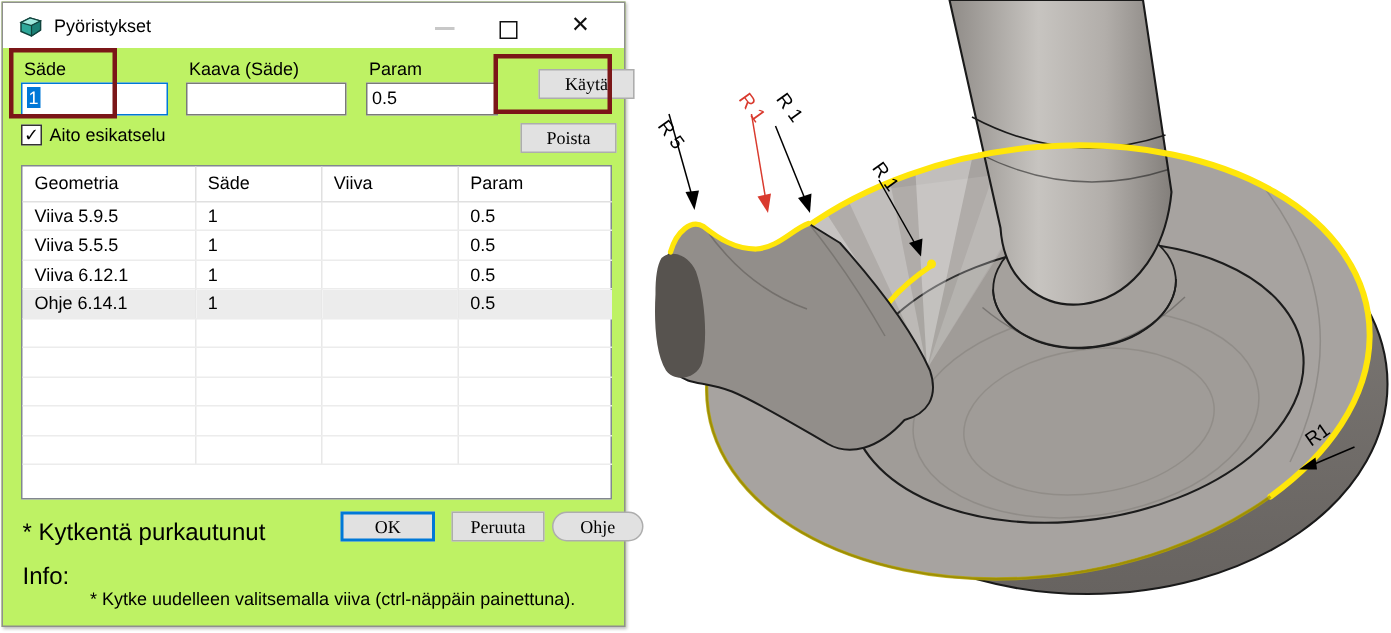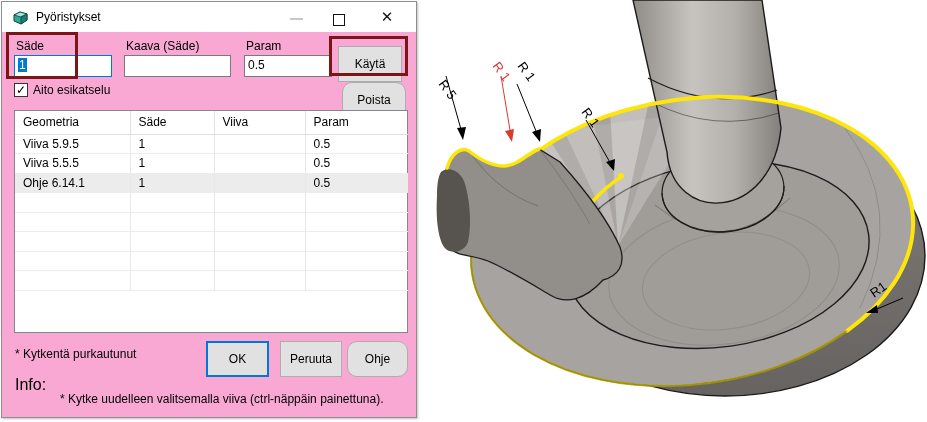--- a/index.html
+++ b/index.html
@@ -1,49 +1,49 @@
 <!DOCTYPE html>
 <html><head>
 <meta charset="utf-8">
 <style>
   * { margin:0; padding:0; box-sizing:border-box; }
   html,body { width:927px; height:422px; background:#ffffff; font-family:"Liberation Sans", sans-serif; overflow:hidden; }
   #stage { position:relative; width:927px; height:422px; background:#ffffff; }
 
   
   .dialog { position:absolute; left:1px; top:1px; width:416px; height:417px;
-            background:#f9a8d4; border:1px solid #8f8f8f; box-shadow:1px 1px 2px rgba(0,0,0,.25); }
+            background:#bef264; border:1px solid #8f8f8f; box-shadow:1px 1px 2px rgba(0,0,0,.25); }
   .titlebar { position:absolute; left:0; top:0; width:100%; height:30px; background:#ffffff; }
   .title-icon { position:absolute; left:10px; top:7px; width:17px; height:17px; }
   .title-text { position:absolute; left:34px; top:8px; font-size:12px; color:#000; }
   .btn-min  { position:absolute; left:288px; top:16px; width:13px; height:2px; background:#c8c8c8; }
   .btn-max  { position:absolute; left:331px; top:12px; width:12px; height:12px; border:1.4px solid #111; background:#fff; }
   .btn-close{ position:absolute; left:376px; top:6px; width:18px; height:18px; font-size:15px; color:#111; text-align:center; line-height:18px; }
 
   .fld-label { position:absolute; font-size:12px; color:#000; }
   .txtinput { position:absolute; height:22px; background:#fff; border:1px solid #7a7a7a; font-size:12px; padding:2px 3px; color:#000; }
   .focused { border:1px solid #0078d7; }
   .sel-text { background:#0078d7; color:#fff; padding:0 1px; }
 
-  .pushbtn { position:absolute; height:36px; background:#e1e1e1; border:1px solid #adadad; font-size:12px; color:#000;
-             text-align:center; font-family:Liberation Sans, sans-serif; display:flex; align-items:center; justify-content:center; }
+  .pushbtn { position:absolute; height:20px; background:#e1e1e1; border:1px solid #adadad; font-size:12px; color:#000;
+             text-align:center; font-family:Liberation Serif, serif; display:flex; align-items:center; justify-content:center;margin-left:21px; }
   .default-btn { border:2px solid #0078d7; }
 
   .chkbox { position:absolute; left:12px; top:81px; width:14px; height:14px; background:#fff; border:1px solid #333;
             font-size:12px; line-height:12px; text-align:center; color:#000; }
   .chklabel { position:absolute; left:31px; top:81px; font-size:12px; }
 
   .grid { position:absolute; left:12px; top:108px; width:394px; height:223px; background:#fff; border:1px solid #828790; }
   table.listview { width:100%; border-collapse:collapse; table-layout:fixed; font-size:12px; }
   table.listview th { font-weight:normal; text-align:left; height:23px; padding:0 0 0 8px; border-right:1px solid #e0e0e0; border-bottom:1px solid #e0e0e0; }
   table.listview td { height:19.5px; padding:0 0 0 8px; border-right:1px solid #e8e8e8; border-bottom:1px solid #ececec; overflow:hidden; white-space:nowrap; }
   table.listview th:last-child, table.listview td:last-child { border-right:none; }
   tr.selected td { background:#ececec; }
 
-  .footnote { position:absolute; left:13px; top:345px; font-size:12px; }
+  .footnote { position:absolute; left:13px; top:345px; font-size:16px; }
   .info-label { position:absolute; left:13px; top:374px; font-size:16px; }
   .info-line1 { position:absolute; left:49px; top:374px; font-size:12px; }
   .info-line2 { position:absolute; left:58px; top:390px; font-size:12px; }
 
   
   .annot { position:absolute; border:3px solid #7b1618; background:transparent; z-index:50; pointer-events:none; }
   .annot-sade  { left:6px;  top:32px; width:72px; height:47px; }
   .annot-kayta { left:329px; top:36px; width:79px; height:40px; }
 
   
@@ -77,21 +77,21 @@
       <span class="sel-text">1</span>
     </div>
     <div class="txtinput" style="left:122px; top:53px; width:107px;">
       <span></span>
     </div>
     <div class="txtinput" style="left:242px; top:53px; width:88px;">
       <span>0.5</span>
     </div>
 
     <div class="pushbtn" style="left:336px; top:44px; width:64px;">Käytä</div>
-    <div class="pushbtn" style="left:340px; top:80px; width:64px;border-radius:10px;">Poista</div>
+    <div class="pushbtn" style="left:324px; top:80px; width:64px;">Poista</div>
 
     <div class="chkbox">✓</div>
     <span class="chklabel">Aito esikatselu</span>
 
     <div class="grid">
       <table class="listview">
         <colgroup>
             <col style="width:115px">
             <col style="width:84px">
             <col style="width:91px">
@@ -107,20 +107,26 @@
         </thead>
         <tbody>
           <tr>
             <td>Viiva 5.9.5</td>
             <td>1</td>
             <td></td>
             <td>0.5</td>
           </tr>
           <tr>
             <td>Viiva 5.5.5</td>
+            <td>1</td>
+            <td></td>
+            <td>0.5</td>
+          </tr>
+          <tr>
+            <td>Viiva 6.12.1</td>
             <td>1</td>
             <td></td>
             <td>0.5</td>
           </tr>
           <tr class="selected">
             <td>Ohje 6.14.1</td>
             <td>1</td>
             <td></td>
             <td>0.5</td>
           </tr>

